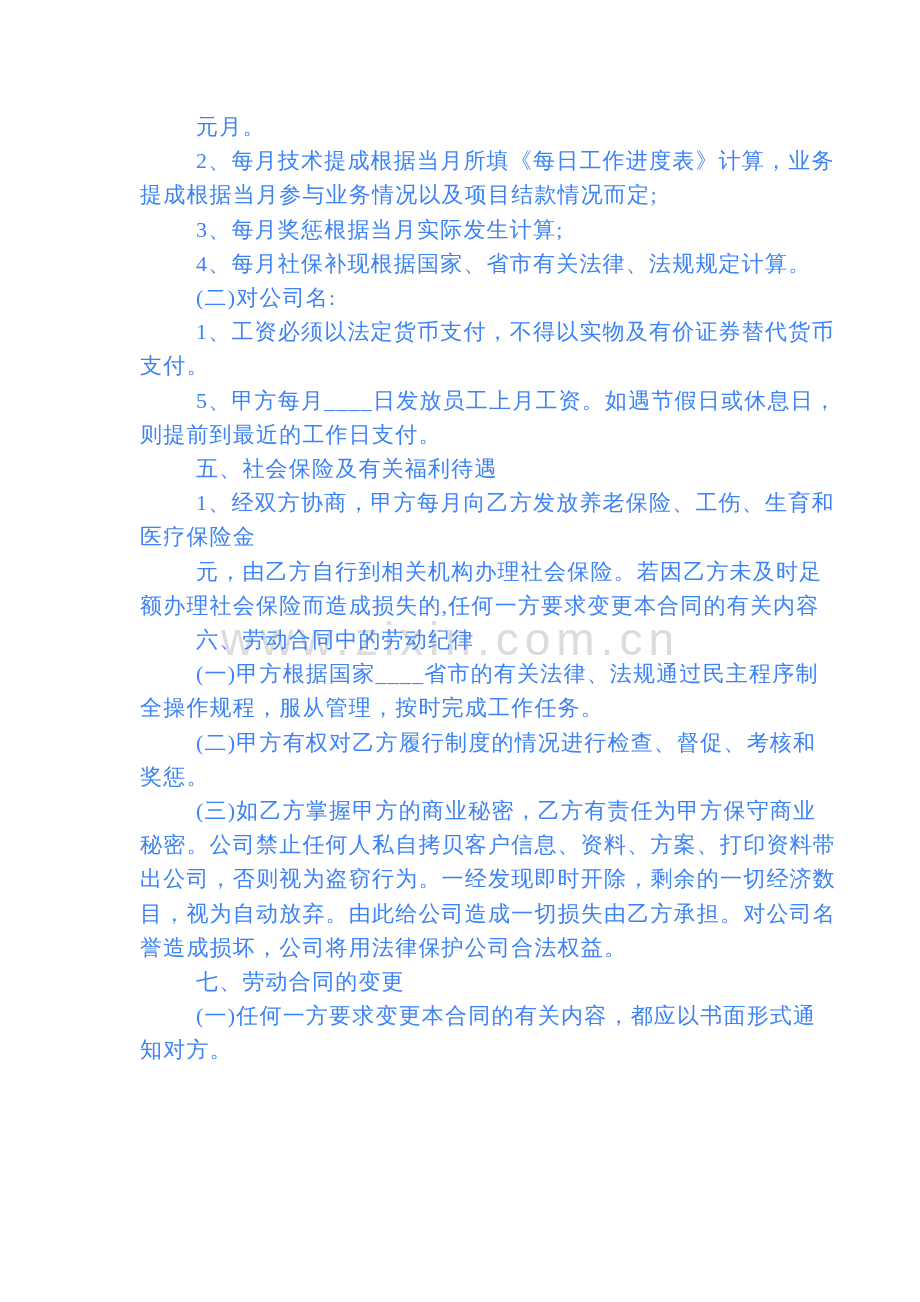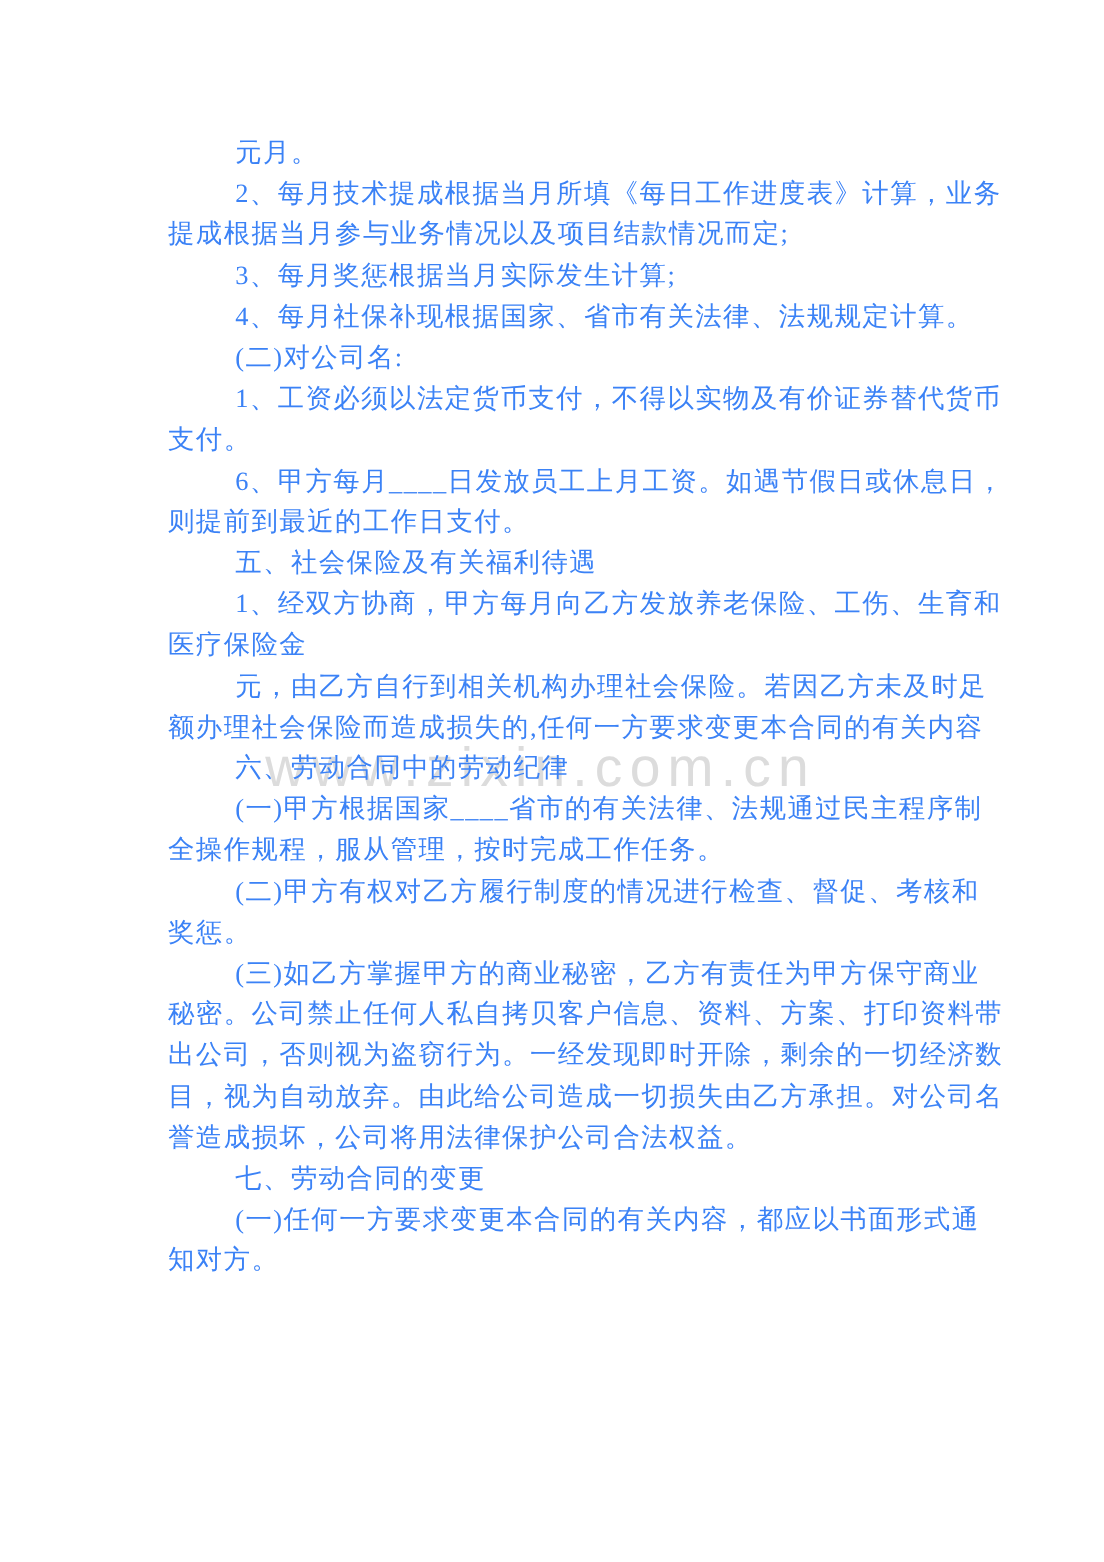--- a/index.html
+++ b/index.html
@@ -53,21 +53,21 @@
   <div class="watermark" style="color: rgb(220, 220, 220);">www.zixin.com.cn</div>
   <div class="text-block" id="text-block" style="color: #3b82f6;">
       <div class="doc-line indent">元月。</div>
       <div class="doc-line indent">2、每月技术提成根据当月所填《每日工作进度表》计算，业务</div>
       <div class="doc-line">提成根据当月参与业务情况以及项目结款情况而定;</div>
       <div class="doc-line indent">3、每月奖惩根据当月实际发生计算;</div>
       <div class="doc-line indent">4、每月社保补现根据国家、省市有关法律、法规规定计算。</div>
       <div class="doc-line indent">(二)对公司名:</div>
       <div class="doc-line indent">1、工资必须以法定货币支付，不得以实物及有价证券替代货币</div>
       <div class="doc-line">支付。</div>
-      <div class="doc-line indent">6、甲方每月____日发放员工上月工资。如遇节假日或休息日，</div>
+      <div class="doc-line indent">5、甲方每月____日发放员工上月工资。如遇节假日或休息日，</div>
       <div class="doc-line">则提前到最近的工作日支付。</div>
       <div class="doc-line indent">五、社会保险及有关福利待遇</div>
       <div class="doc-line indent">1、经双方协商，甲方每月向乙方发放养老保险、工伤、生育和</div>
       <div class="doc-line">医疗保险金</div>
       <div class="doc-line indent">元，由乙方自行到相关机构办理社会保险。若因乙方未及时足</div>
       <div class="doc-line">额办理社会保险而造成损失的,任何一方要求变更本合同的有关内容</div>
       <div class="doc-line indent">六、劳动合同中的劳动纪律</div>
       <div class="doc-line indent">(一)甲方根据国家____省市的有关法律、法规通过民主程序制</div>
       <div class="doc-line">全操作规程，服从管理，按时完成工作任务。</div>
       <div class="doc-line indent">(二)甲方有权对乙方履行制度的情况进行检查、督促、考核和</div>

